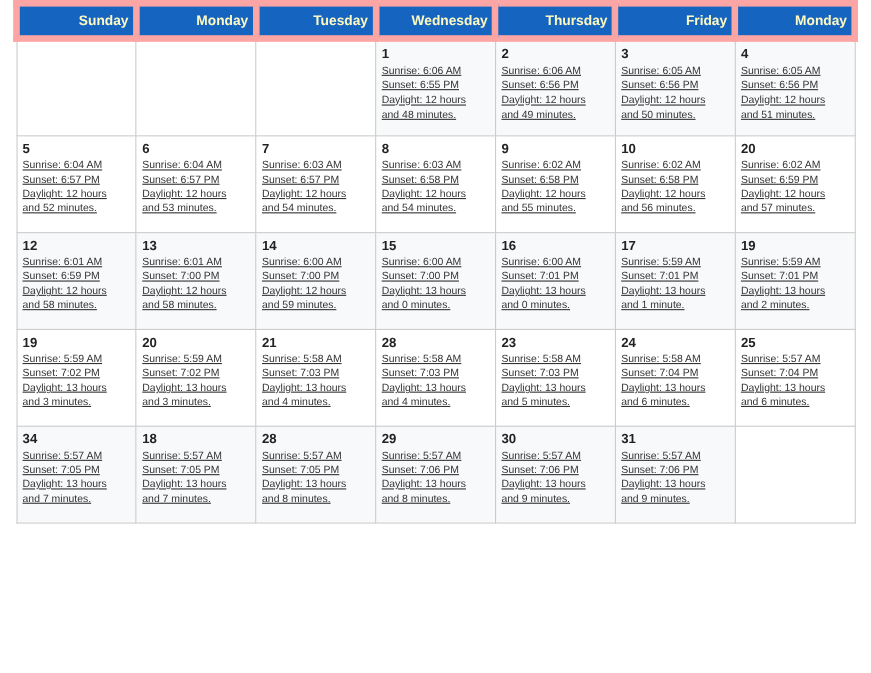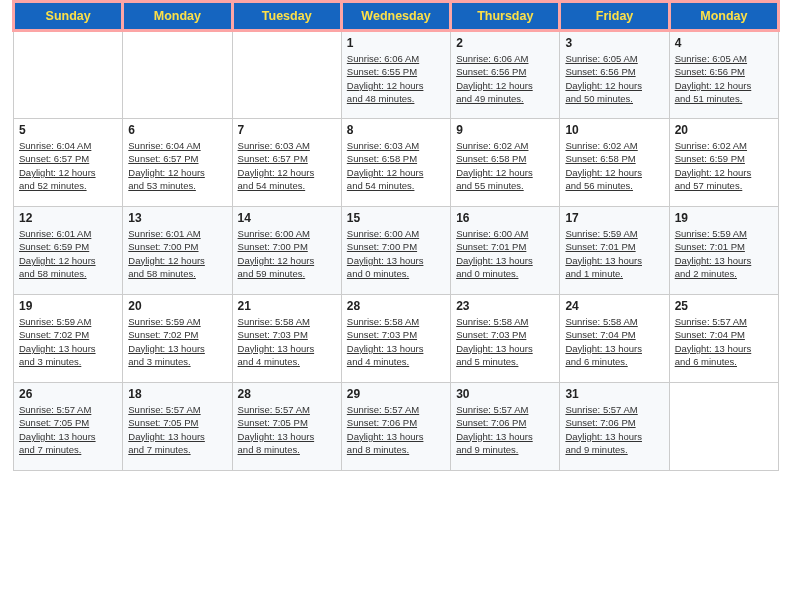--- a/index.html
+++ b/index.html
@@ -57,26 +57,26 @@
       flex: 1;
       padding: 0 12px 12px 12px;
     }
     table {
       width: 100%;
       border-collapse: collapse;
       table-layout: fixed;
     }
     thead tr th {
       background: #1565c0;
-      color: #fde047;
+      color: #fef9c3;
       font-size: 12.5px;
       font-weight: bold;
       padding: 6px 4px;
-      text-align: center;
-      border: 3px solid #fca5a5;
+      text-align: right;
+      border: 6px solid #fca5a5;
     }
     tbody tr td {
       border: 1px solid #ccc;
       vertical-align: top;
       padding: 4px 5px;
       font-size: 10px;
       color: #333;
       height: 88px;
       background: #fff;
     }
@@ -226,21 +226,21 @@
               <span class="day-num">24</span>
               <div class="cell-info">Sunrise: 5:58 AM<br>Sunset: 7:04 PM<br>Daylight: 13 hours<br>and 6 minutes.</div>
             </td>
             <td>
               <span class="day-num">25</span>
               <div class="cell-info">Sunrise: 5:57 AM<br>Sunset: 7:04 PM<br>Daylight: 13 hours<br>and 6 minutes.</div>
             </td>
           </tr>
           <tr>
             <td>
-              <span class="day-num">26</span>
+              <span class="day-num">34</span>
               <div class="cell-info">Sunrise: 5:57 AM<br>Sunset: 7:05 PM<br>Daylight: 13 hours<br>and 7 minutes.</div>
             </td>
             <td>
               <span class="day-num">18</span>
               <div class="cell-info">Sunrise: 5:57 AM<br>Sunset: 7:05 PM<br>Daylight: 13 hours<br>and 7 minutes.</div>
             </td>
             <td>
               <span class="day-num">28</span>
               <div class="cell-info">Sunrise: 5:57 AM<br>Sunset: 7:05 PM<br>Daylight: 13 hours<br>and 8 minutes.</div>
             </td>

